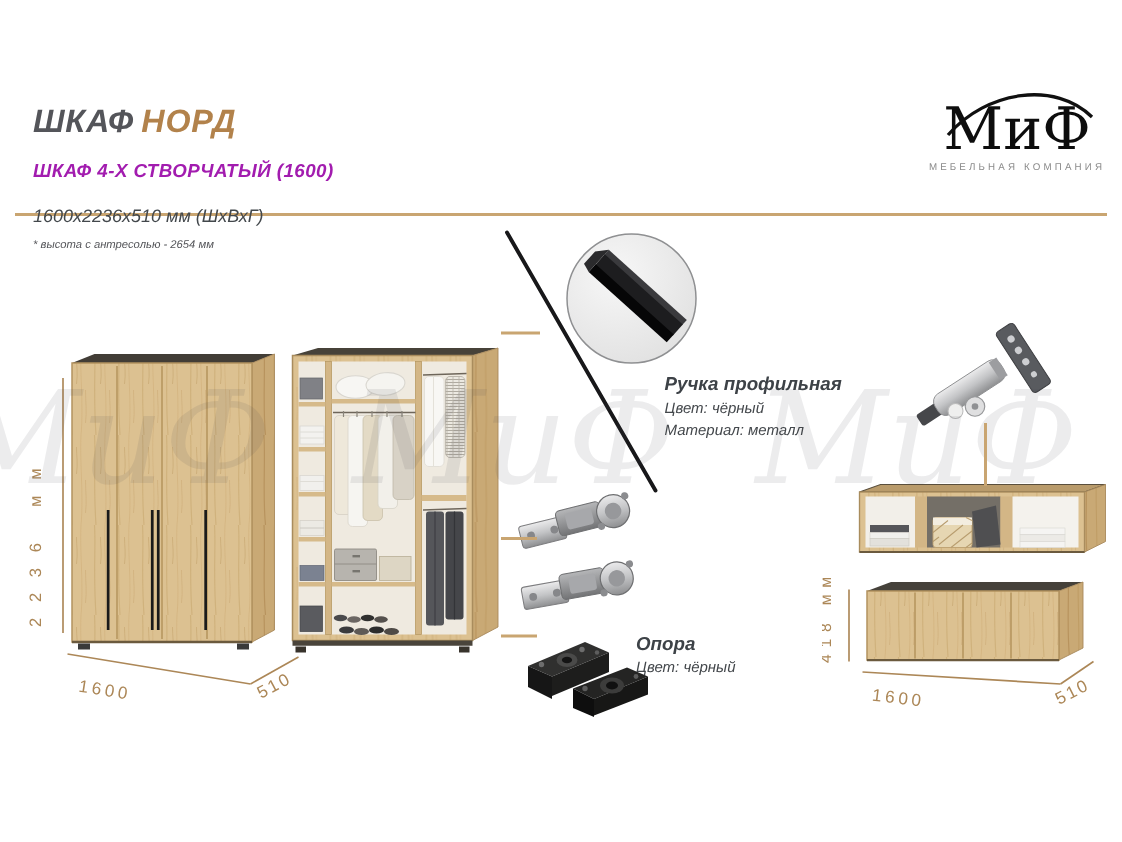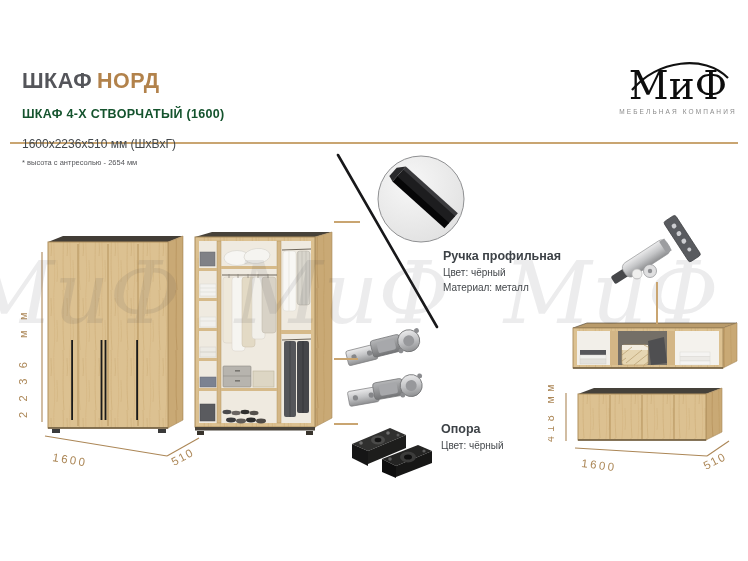--- a/index.html
+++ b/index.html
@@ -1,24 +1,24 @@
 <!DOCTYPE html>
 <html><head>
 <meta charset="utf-8">
 <style>
   html,body{margin:0;padding:0;background:#ffffff;}
   .stage{position:relative;width:748px;height:561px;background:#fff;overflow:hidden;
          font-family:"Liberation Sans",sans-serif;}
   .abs{position:absolute;}
-  .txt{z-index:6;}
+  .txt{z-index:6;font-style:italic;}
   
   .page-title{left:22px;top:69px;font-size:21.5px;font-weight:bold;color:#54555a;letter-spacing:.5px;}
   .page-title .accent{color:#b2824b;margin-left:5px;}
   .prod{width:300px;}
-  .prod-name{font-size:12.5px;font-weight:bold;color:#14532d;letter-spacing:.3px;}
+  .prod-name{font-size:12.5px;font-weight:bold;color:#a21caf;letter-spacing:.3px;}
   .prod-dims{font-size:12px;color:#43484c;margin-top:16px;}
   .divider{left:10px;top:142px;width:728px;height:2px;background:#c9a571;z-index:3;}
   .footnote{left:22px;top:158px;font-size:7.5px;color:#55565a;}
   
   .logo{left:616px;top:58px;width:124px;text-align:center;z-index:6;}
   .logo-tag{font-size:6.5px;letter-spacing:2.1px;color:#8b8b8b;margin-top:0px;}
   
   .watermark{left:-34px;top:246px;width:830px;height:94px;display:flex;align-items:center;gap:54px;
      font-family:"DejaVu Serif",serif;font-style:italic;font-size:86px;
      color:rgba(70,70,75,0.10);pointer-events:none;z-index:4;overflow:hidden;white-space:nowrap;}
@@ -331,19 +331,19 @@
   <div class="abs leader" style="left:334px;top:423px;width:24px"></div>
   <div class="abs leader-v" style="left:656px;top:282px;height:42px"></div>
 
   <div class="abs txt" style="left:443px;top:248px">
     <div class="hw-title">Ручка профильная</div>
     <div class="hw-line">Цвет: чёрный</div>
     <div class="hw-line">Материал: металл</div>
   </div>
 
 
-  <div class="abs txt" style="left:441px;top:421px">
+  <div class="abs txt" style="left:424px;top:421px">
     <div class="hw-title">Опора</div>
     <div class="hw-line">Цвет: чёрный</div>
   </div>
 
 
 </div>
 
 </body></html>

